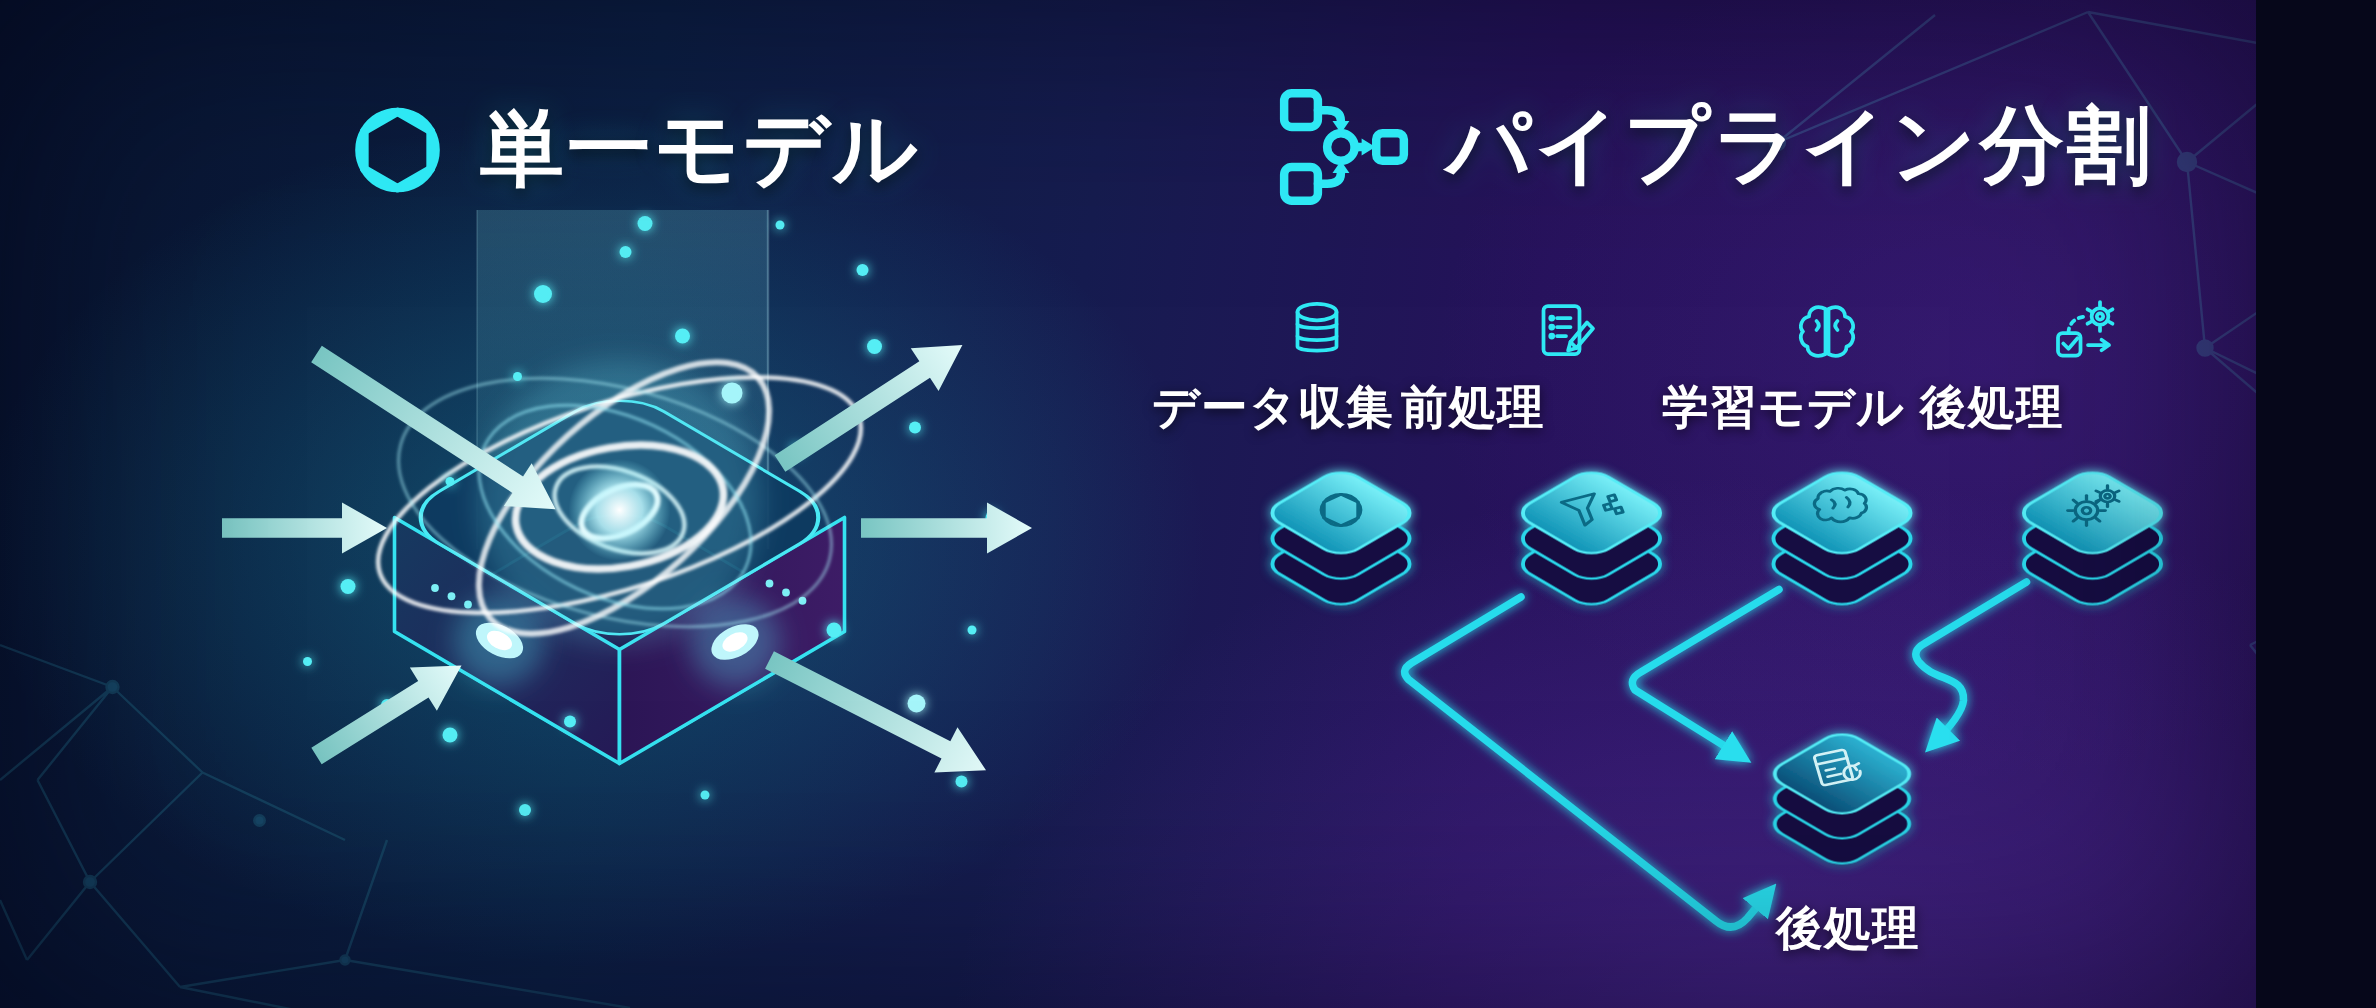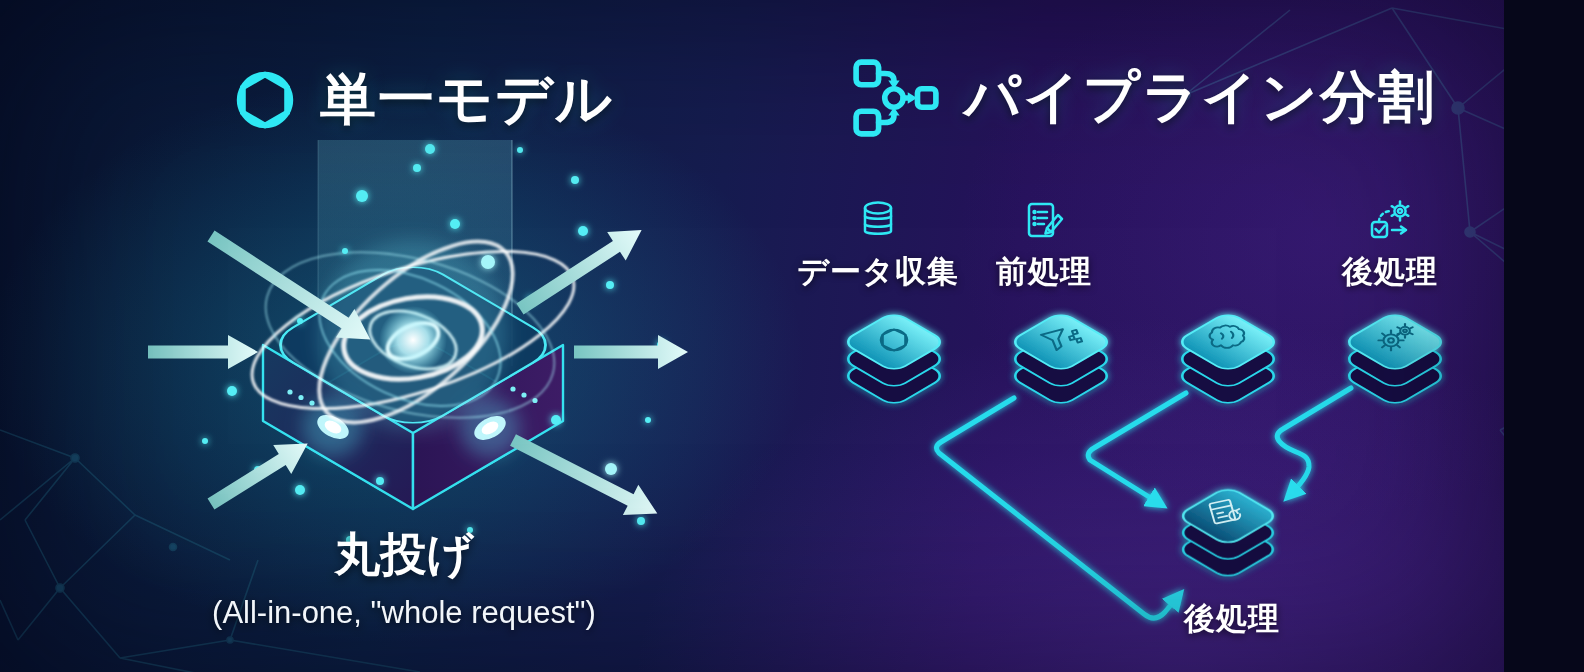--- a/index.html
+++ b/index.html
@@ -17,21 +17,21 @@
   #art{position:absolute;left:0;top:0;}
   .hdr{position:absolute;display:flex;align-items:center;gap:24px;z-index:5;}
   .hdr h1{margin:0;font-size:56px;font-weight:700;letter-spacing:2px;
     text-shadow:0 0 20px rgba(40,200,230,.25),0 3px 9px rgba(0,0,0,.65);}
   .hdr-left{left:234px;top:62px;}
   .hdr-right{left:852px;top:56px;text-align:right;}
   .caption{position:absolute;left:148px;top:524px;width:512px;text-align:center;z-index:5;}
   .caption .jp{font-size:46px;font-weight:700;text-shadow:0 3px 9px rgba(0,0,0,.6);}
   .caption .en{font-size:31px;font-weight:400;margin-top:9px;color:#f2f6fa;
     text-shadow:0 2px 7px rgba(0,0,0,.6);}
-  .stage{position:absolute;top:198px;width:220px;text-align:center;z-index:5;}
+  .stage{position:absolute;top:198px;width:220px;z-index:5;}
   .stage svg{display:block;margin:0 auto;}
   .stage .lbl{font-size:31px;font-weight:700;margin-top:5px;letter-spacing:1px;
     text-shadow:0 2px 7px rgba(0,0,0,.65);}
   .final-lbl{position:absolute;left:1122px;top:598px;width:220px;text-align:center;
     font-size:31px;font-weight:700;letter-spacing:1px;z-index:5;
     text-shadow:0 2px 7px rgba(0,0,0,.65);}
   .ic{stroke:#2ee8f4;fill:none;stroke-width:2.5;stroke-linecap:round;stroke-linejoin:round;}
 </style>
 </head>
 <body>
@@ -381,20 +381,30 @@
         <circle cx="14.5" cy="20" r="1" fill="#2ee8f4"></circle>
         <circle cx="14.5" cy="26" r="1" fill="#2ee8f4"></circle>
         <path d="M18,14 h9 M18,20 h9 M18,26 h6"></path>
         <path d="M27,30 L38,17 L42,21 L31,34 Z"></path>
         <path d="M27,30 l-1.6,5.6 5.6,-1.6"></path>
       </g>
     </svg>
     <div class="lbl">前処理</div>
   </div>
 
+  <div class="stage" style="left:1108px;">
+    <svg width="48" height="48" viewBox="0 0 48 48">
+      <g class="ic" stroke-width="2.4" transform="translate(24,24)">
+        <path d="M-1,-16 C-7,-19 -12,-16 -12,-11 C-17,-10 -19,-4 -16,-1 C-19,2 -17,8 -13,9 C-13,14 -7,17 -1,14 Z"></path>
+        <path d="M1,-16 C7,-19 12,-16 12,-11 C17,-10 19,-4 16,-1 C19,2 17,8 13,9 C13,14 7,17 1,14 Z"></path>
+        <path d="M-7,-8 q3,3 0,6 M7,-8 q-3,3 0,6"></path>
+      </g>
+    </svg>
+    <div class="lbl">学習モデル</div>
+  </div>
 
   <div class="stage" style="left:1280px;">
     <svg width="48" height="48" viewBox="0 0 48 48">
       <g class="ic" stroke-width="2.4">
         <rect x="6" y="24" width="15" height="15" rx="3"></rect>
         <path d="M9.5,31 l3.5,3.5 6,-7"></path>
         <path d="M13,24 C13,16 20,13 25,13" stroke-dasharray="3 3.4"></path>
         <g transform="translate(34,13)">
           <circle r="5.6"></circle>
             <circle r="2.1"></circle>
@@ -406,18 +416,14 @@
             <line y1="-7" y2="-9.6" transform="rotate(300)"></line>
         </g>
         <path d="M26,32 H40 M40,32 l-5,-3.5 M40,32 l-5,3.5"></path>
       </g>
     </svg>
     <div class="lbl">後処理</div>
   </div>
 
   <div class="final-lbl">後処理</div>
 
-  <div class="caption">
-    <div class="jp">丸投げ</div>
-    <div class="en">(All-in-one, "whole request")</div>
-  </div>
 
 </div>
 
 </body></html>

